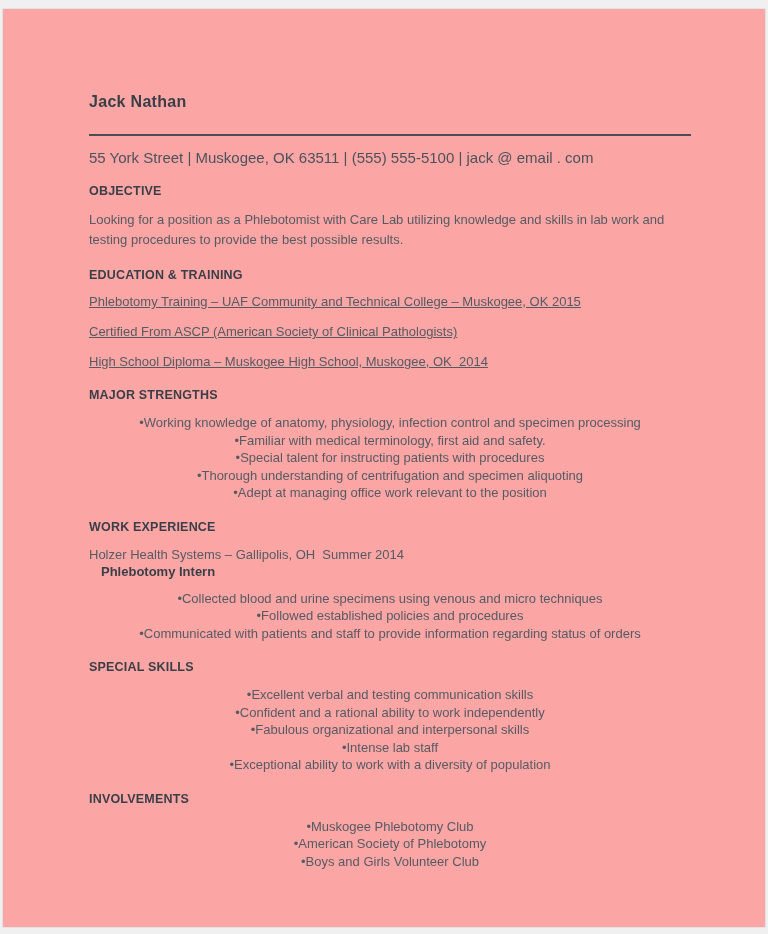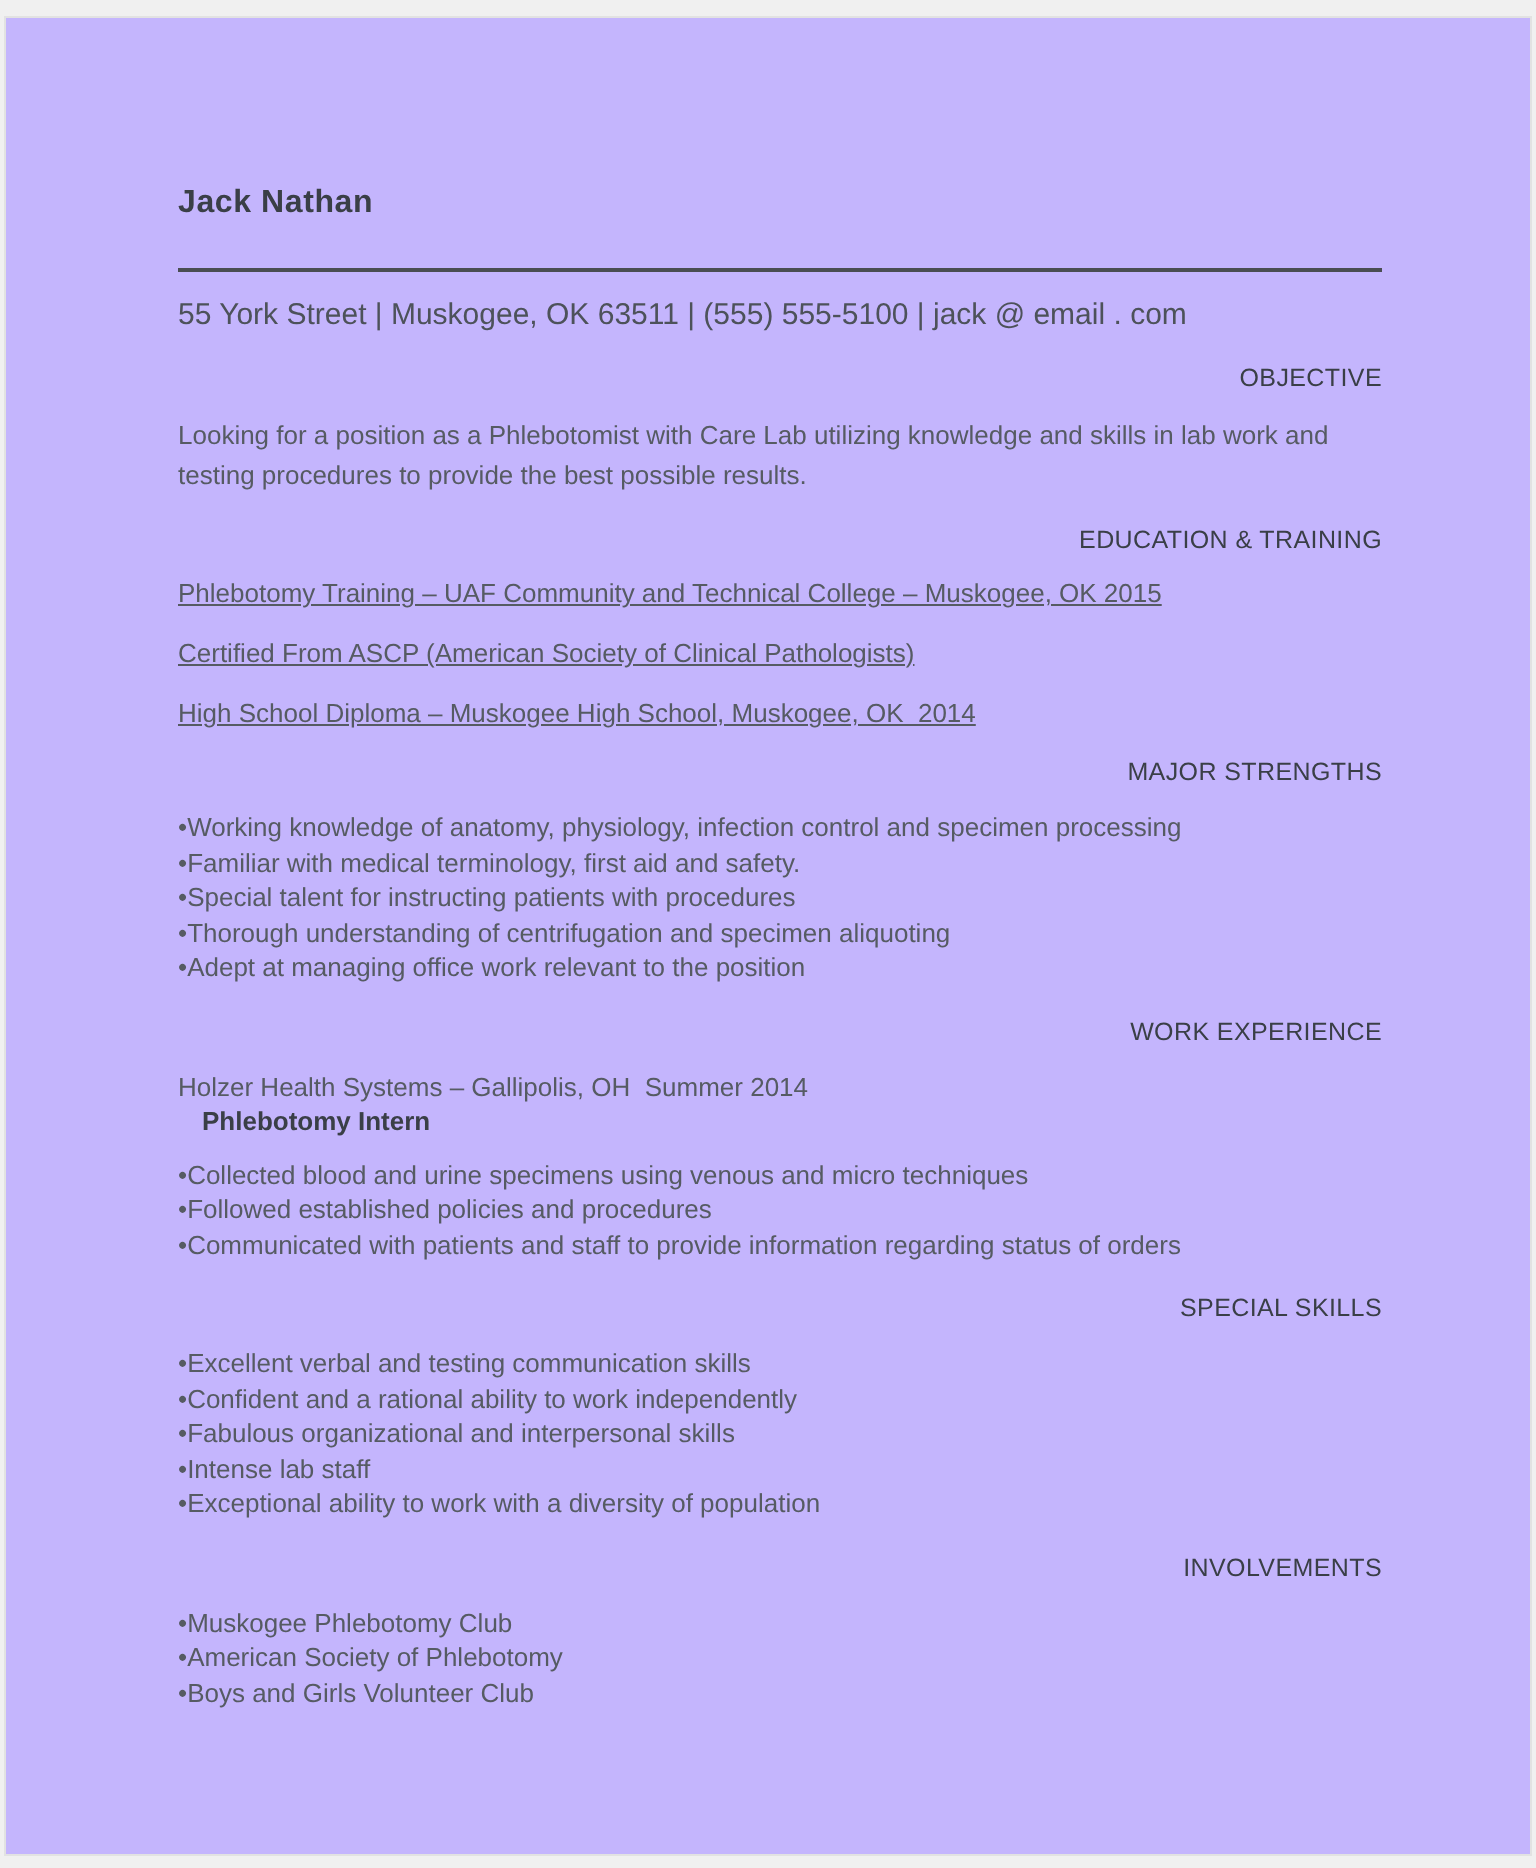--- a/index.html
+++ b/index.html
@@ -5,21 +5,21 @@
   * { margin: 0; padding: 0; box-sizing: border-box; }
   html, body {
     width: 768px; height: 934px;
     background: #f0f0f0;
     font-family: "Liberation Sans", sans-serif;
     overflow: hidden;
   }
   .page {
     position: absolute;
     top: 8px; left: 2px; right: 2px; bottom: 6px;
-    background: #c4b5fd;
+    background: #fca5a5;
     border: 1px solid #e2e2e2;
   }
   .content {
     padding: 84px 74px 0 86px;
     color: #565b63;
   }
   .resume-name {
     font-size: 16px;
     font-weight: bold;
     color: #3a3f47;
@@ -32,25 +32,24 @@
     margin: 0 0 13px 0;
   }
   .contact-line {
     font-size: 15px;
     color: #4d525a;
     margin-bottom: 16px;
     white-space: pre-wrap;
   }
   .section-heading {
     font-size: 12.5px;
-    font-weight: normal;
+    font-weight: bold;
     color: #3a3f47;
     letter-spacing: 0.2px;
-    margin: 3px 0 12px 0;
-    text-align: right;
+    margin: 18px 0 12px 0;
   }
   .para {
     font-size: 13px;
     line-height: 20px;
     margin: 0 0 15px 0;
     white-space: pre-wrap;
   }
   .line {
     font-size: 13px;
     line-height: 16px;
@@ -70,20 +69,21 @@
     font-size: 13px;
     line-height: 17px;
     font-weight: bold;
     color: #3a3f47;
     padding-left: 12px;
   }
   ul.bullets {
     list-style: none;
     margin: 0 0 16px 0;
     padding: 0;
+    text-align: center;
   }
   ul.bullets li {
     font-size: 13px;
     line-height: 17.5px;
     white-space: pre-wrap;
   }
   ul.bullets li::before {
     content: "\2022 ";
   }
   .sec { margin-bottom: 4px; }

